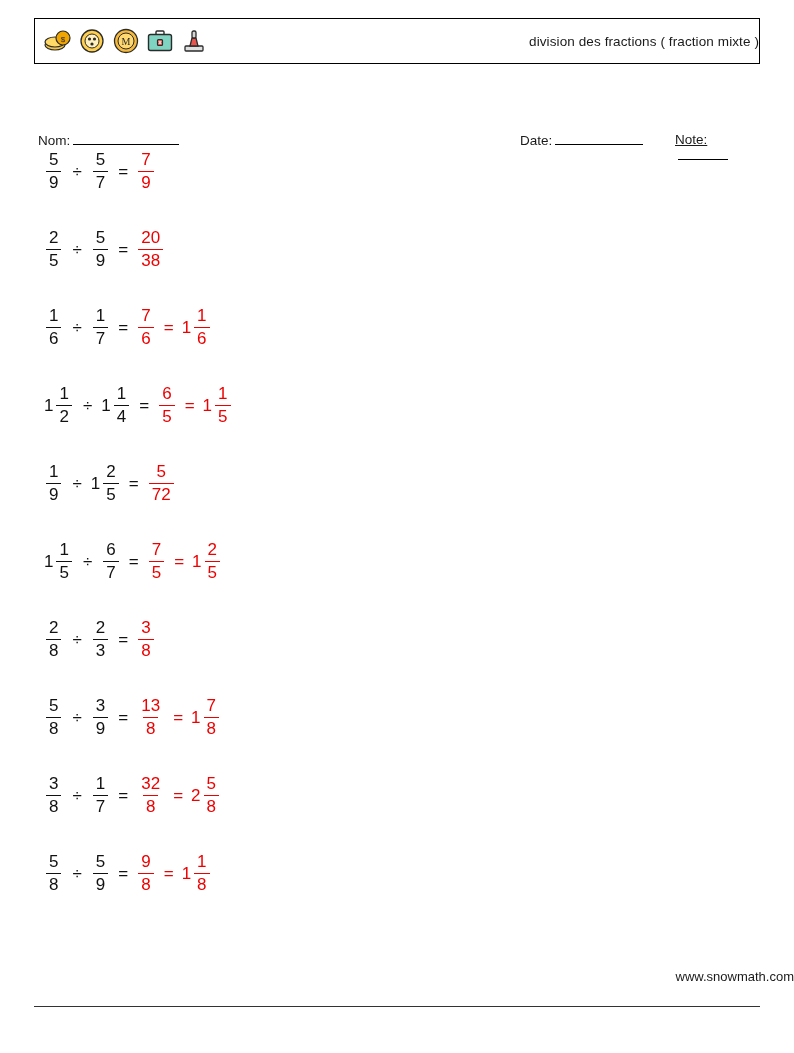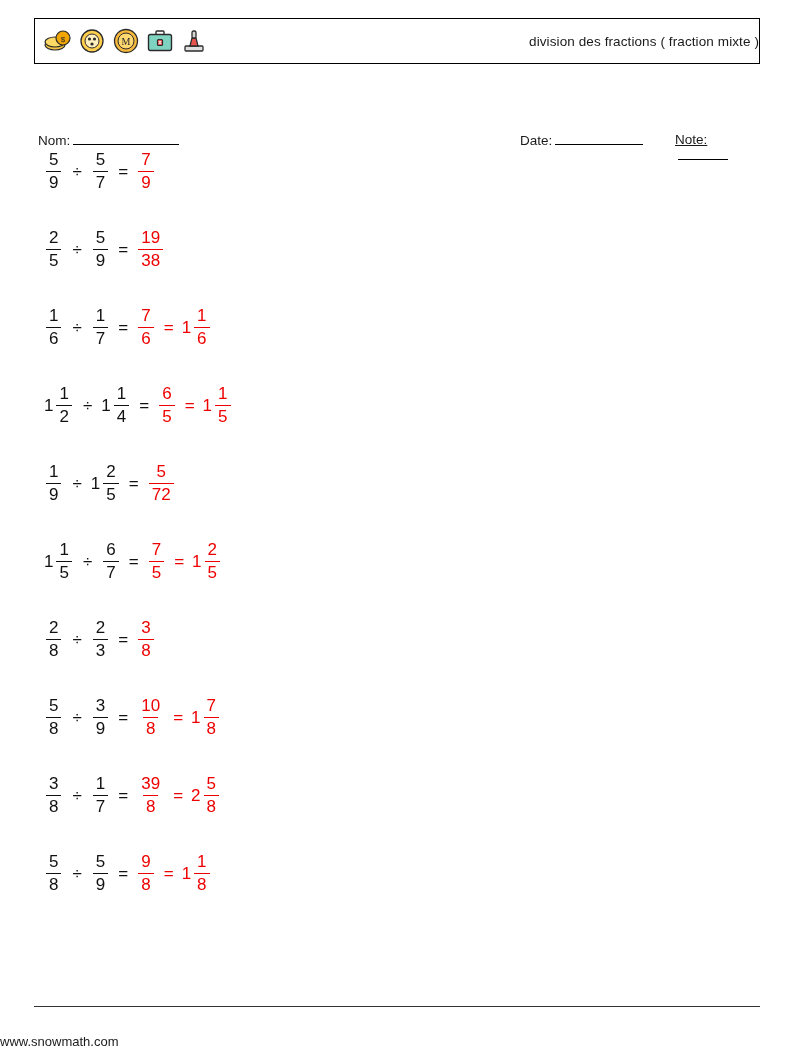--- a/index.html
+++ b/index.html
@@ -137,22 +137,22 @@
     position: absolute;
     left: 34px;
     top: 1006px;
     width: 726px;
     border-top: 1px solid #333;
   }
   .footer-text {
     position: absolute;
     left: 0;
     right: 0;
-    top: 1034px;
-    text-align: left;
+    top: 969px;
+    text-align: right;
     font-size: 13px;
     color: #1a1a1a;
   }
 </style>
 </head>
 <body>
 
 <div class="header-box">
   <div class="icon-strip">
 
@@ -255,21 +255,21 @@
         <span class="mixed">
           <span class="frac">
             <span class="num">5</span>
             <span class="den">9</span>
           </span>
         </span>
         <span class="eq">=</span>
         <span class="answer">
           <span class="mixed">
             <span class="frac">
-              <span class="num">19</span>
+              <span class="num">20</span>
               <span class="den">38</span>
             </span>
           </span>
         </span>
       </div>
     </div>
     <div class="problem">
       <div class="expr">
         <span class="mixed">
           <span class="frac">
@@ -439,21 +439,21 @@
         <span class="mixed">
           <span class="frac">
             <span class="num">3</span>
             <span class="den">9</span>
           </span>
         </span>
         <span class="eq">=</span>
         <span class="answer">
           <span class="mixed">
             <span class="frac">
-              <span class="num">10</span>
+              <span class="num">13</span>
               <span class="den">8</span>
             </span>
           </span>
           <span class="eq">=</span>
           <span class="mixed">
             <span class="whole">1</span>
             <span class="frac">
               <span class="num">7</span>
               <span class="den">8</span>
             </span>
@@ -473,21 +473,21 @@
         <span class="mixed">
           <span class="frac">
             <span class="num">1</span>
             <span class="den">7</span>
           </span>
         </span>
         <span class="eq">=</span>
         <span class="answer">
           <span class="mixed">
             <span class="frac">
-              <span class="num">39</span>
+              <span class="num">32</span>
               <span class="den">8</span>
             </span>
           </span>
           <span class="eq">=</span>
           <span class="mixed">
             <span class="whole">2</span>
             <span class="frac">
               <span class="num">5</span>
               <span class="den">8</span>
             </span>

